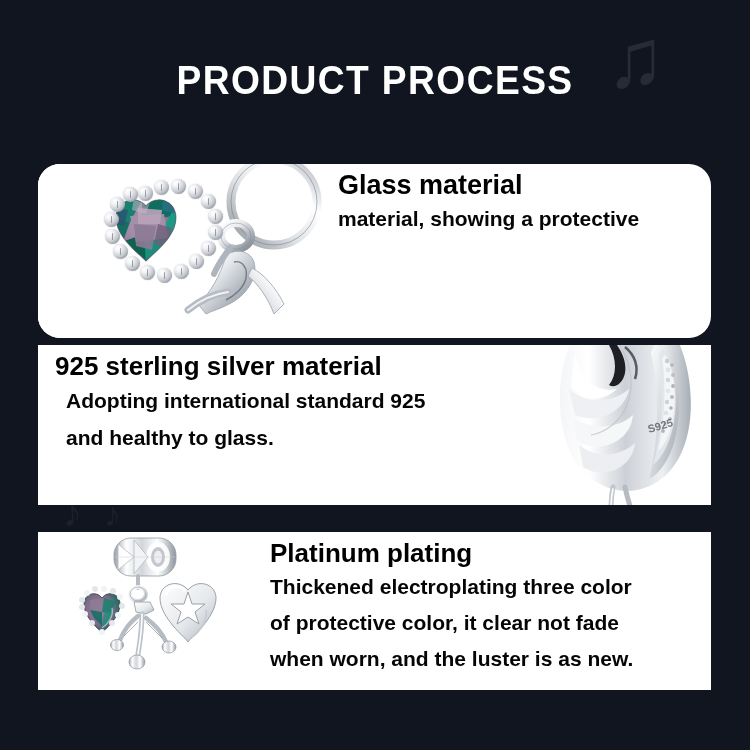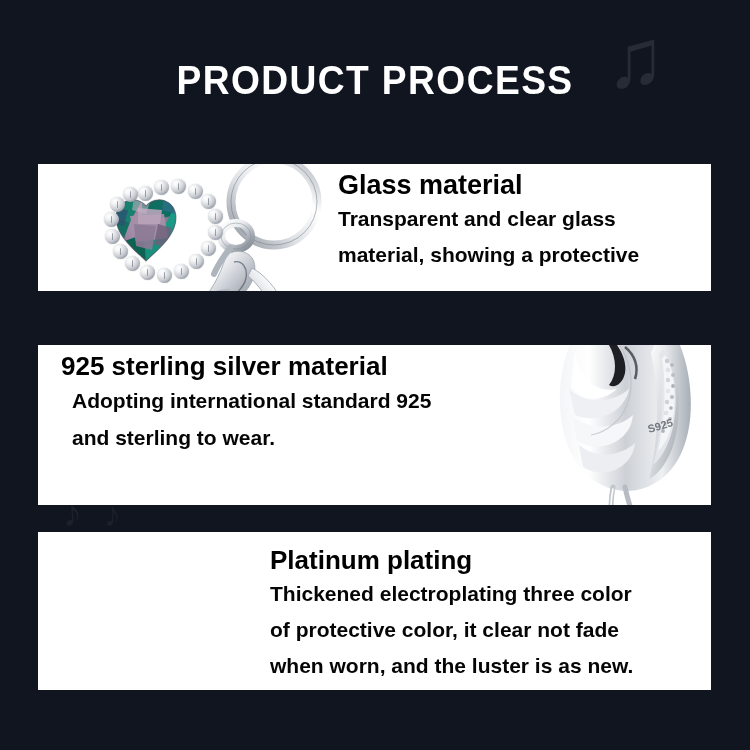--- a/index.html
+++ b/index.html
@@ -23,30 +23,30 @@
     text-align:center;color:#ffffff;
     font-size:40px;font-weight:bold;letter-spacing:1.5px;
     transform:scaleX(.93);
     font-family:"Liberation Sans","DejaVu Sans",sans-serif;
   }
 
   
   .panel{
     position:absolute;background:#ffffff;overflow:hidden;display:flex;
   }
-  #panel-1{left:38px;top:164px;width:673px;height:127px;}
+  #panel-1{left:38px;top:164px;width:673px;height:174px;border-radius:22px;}
   #panel-2{left:38px;top:345px;width:673px;height:160px;}
-  #panel-3{left:38px;top:532px;width:673px;height:158px;align-items:center;}
+  #panel-3{left:38px;top:532px;width:673px;height:158px;}
 
   .panel-media{position:relative;flex:0 0 auto;overflow:hidden;background:#fff;}
   .panel-text{flex:1 1 auto;overflow:hidden;padding-top:6px;}
   #panel-1 .panel-media{width:296px;}
   #panel-1 .panel-text{padding-left:4px;padding-right:4px;}
   #panel-2 .panel-media{width:172px;order:2;}
-  #panel-2 .panel-text{order:1;padding-left:23px;}
+  #panel-2 .panel-text{order:1;padding-left:17px;}
   #panel-3 .panel-media{width:230px;}
   #panel-3 .panel-text{padding-left:2px;padding-right:6px;}
 
   .heading{
     color:#000;font-weight:bold;font-size:26px;line-height:30px;
     white-space:nowrap;margin:0 0 1px 0;
   }
   .body-text{
     color:#050505;font-weight:bold;font-size:21px;line-height:36px;margin:0;
   }
@@ -195,31 +195,30 @@
             <i class="bead-notch"></i>
           </div>
         <div class="silver-bead" style="left:85px;top:23px;width:15px;height:15px;">
             <i class="bead-notch"></i>
           </div>
       </div>
     </div>
 
     <div class="panel-text">
       <p class="heading">Glass material</p>
-      <p class="body-text">Transparent and clear glass</p>
       <p class="body-text">material, showing a protective</p>
     </div>
   </div>
 
   <div class="panel" id="panel-2">
 
     <div class="panel-text">
       <p class="heading">925 sterling silver material</p>
       <p class="body-text">Adopting international standard 925</p>
-      <p class="body-text">and sterling to wear.</p>
+      <p class="body-text">and healthy to glass.</p>
     </div>
 
     <div class="panel-media">
       <svg class="art" viewBox="0 0 172 160" preserveAspectRatio="xMidYMid slice">
         <defs>
           <linearGradient id="mg1" x1="0" y1="0" x2="1" y2="0">
             <stop offset="0" stop-color="#f4f5f7"></stop>
               <stop offset=".22" stop-color="#ffffff"></stop>
             <stop offset=".5" stop-color="#cdd1d7"></stop>
               <stop offset=".78" stop-color="#eef0f2"></stop>

